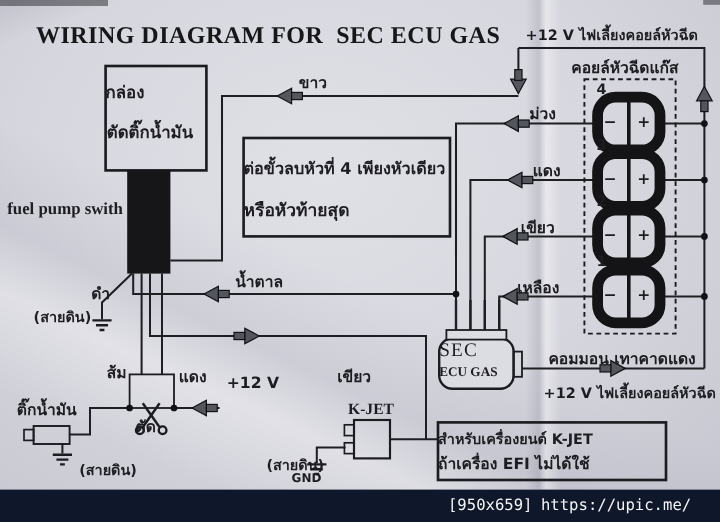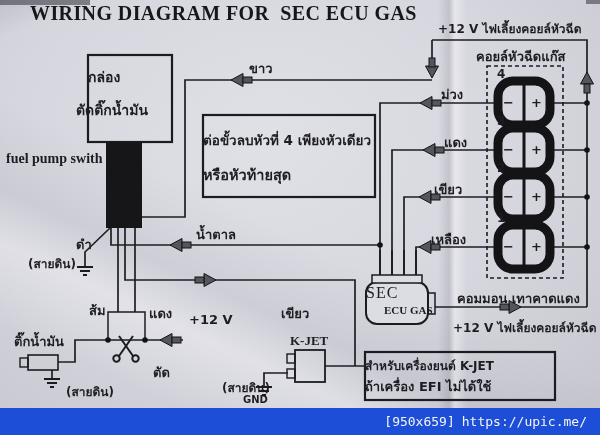--- a/index.html
+++ b/index.html
@@ -5,28 +5,28 @@
   html,body{margin:0;padding:0;}
   .screen{position:relative;width:600px;height:435px;overflow:hidden;background:#d6d6de;
           font-family:"DejaVu Sans",sans-serif;}
   .paper{position:absolute;left:0;top:0;width:600px;height:408px;
     background:
       linear-gradient(90deg, rgba(90,90,110,0) 438px, rgba(110,110,130,.20) 449px, rgba(255,255,255,.38) 455px, rgba(90,90,110,0) 467px),
       linear-gradient(205deg, rgba(255,255,255,0) 55%, rgba(140,140,160,.14) 68%, rgba(255,255,255,.28) 76%, rgba(140,140,160,0) 88%),
       linear-gradient(160deg, rgba(120,120,140,.18) 0%, rgba(120,120,140,0) 6%),
       radial-gradient(ellipse at 45% 35%, #e0e0e7 0%, #d6d6de 55%, #c7c7d1 100%);}
   .corner{position:absolute;background:rgba(35,35,42,.5);}
-  .title{position:absolute;left:30px;top:2px;white-space:pre;color:#17171a;
+  .title{position:absolute;left:30px;top:19px;white-space:pre;color:#17171a;
          font:bold 20px "Liberation Serif","DejaVu Serif",serif;letter-spacing:.4px;}
   svg{position:absolute;left:0;top:0;}
   .lb{position:absolute;white-space:nowrap;color:#1d1d21;font:bold 13px "DejaVu Sans",sans-serif;}
   .lb-serif{font-family:"Liberation Serif","DejaVu Serif",serif;}
   .ctr{}
-  .bottombar{position:absolute;left:0;bottom:0;width:600px;height:27px;background:#1d4ed8;
-     display:flex;align-items:center;justify-content:flex-end;gap:7px;padding-right:13px;box-sizing:border-box;
+  .bottombar{position:absolute;left:0;bottom:0;width:600px;height:27px;background:#0f172a;
+     display:flex;align-items:center;justify-content:flex-end;gap:7px;padding-right:24px;box-sizing:border-box;
      color:#f5f5f5;font:13px "DejaVu Sans Mono",monospace;}
 </style>
 </head>
 <body>
 
 <div class="screen">
   <div class="paper"></div>
   <div class="corner" style="left:0;top:0;width:90px;height:5px;"></div>
   <div class="corner" style="right:0;top:0;width:14px;height:4px;"></div>
 
@@ -173,44 +173,44 @@
         <circle cx="145" cy="340" r="2.8"></circle>
       <circle cx="380" cy="245" r="2.8"></circle>
       <circle cx="587" cy="103" r="2.8"></circle>
         <circle cx="587" cy="150" r="2.8"></circle>
       <circle cx="587" cy="197" r="2.8"></circle>
         <circle cx="587" cy="247" r="2.8"></circle>
     </g>
   </svg>
 
   <div class="lb ctr" style="left:88px;top:66px;width:84px;font-size:14px;">กล่อง</div>
-  <div class="lb ctr" style="left:76px;top:99px;width:72px;font-size:14px;font-family:Liberation Serif, serif;">ตัดติ๊กน้ำมัน</div>
-  <div class="lb lb-serif" style="left:6px;top:151px;font-size:14px;text-align:center;">fuel pump swith</div>
+  <div class="lb ctr" style="left:89px;top:99px;width:72px;font-size:14px;font-family:Liberation Serif, serif;">ตัดติ๊กน้ำมัน</div>
+  <div class="lb lb-serif" style="left:6px;top:167px;font-size:14px;text-align:center;">fuel pump swith</div>
 
   <div class="lb" style="left:249px;top:58px;">ขาว</div>
   <div class="lb" style="left:196px;top:224px;">น้ำตาล</div>
   <div class="lb" style="left:76px;top:234px;">ดำ</div>
   <div class="lb" style="left:28px;top:254px;font-size:12px;">(สายดิน)</div>
   <div class="lb" style="left:89px;top:300px;">ส้ม</div>
   <div class="lb" style="left:149px;top:303px;">แดง</div>
-  <div class="lb" style="left:113px;top:362px;margin-left:40px;">ตัด</div>
+  <div class="lb" style="left:113px;top:345px;">ตัด</div>
   <div class="lb" style="left:189px;top:312px;">+12 V</div>
   <div class="lb" style="left:14px;top:331px;">ติ๊กน้ำมัน</div>
   <div class="lb" style="left:66px;top:382px;font-size:12px;">(สายดิน)</div>
 
   <div class="lb" style="left:281px;top:303px;">เขียว</div>
   <div class="lb lb-serif" style="left:290px;top:333px;font-size:13px;">K-JET</div>
   <div class="lb" style="left:222px;top:378px;font-size:12px;">(สายดิน)</div>
   <div class="lb" style="left:243px;top:394px;font-size:10px;">GND</div>
 
   <div class="lb ctr" style="left:203px;top:129px;width:136px;font-size:13.5px;">ต่อขั้วลบหัวที่ 4 เพียงหัวเดียว</div>
   <div class="lb ctr" style="left:203px;top:163px;width:142px;font-size:14.5px;">หรือหัวท้ายสุด</div>
 
   <div class="lb ctr lb-serif" style="left:366px;top:284px;width:83px;font-size:16px;font-weight:normal;letter-spacing:1px;">SEC</div>
-  <div class="lb ctr lb-serif" style="left:384px;top:304px;width:80px;font-size:11px;">ECU GAS</div>
+  <div class="lb ctr lb-serif" style="left:366px;top:304px;width:80px;font-size:11px;">ECU GAS</div>
   <div class="lb" style="left:457px;top:288px;">คอมมอน เทาคาดแดง</div>
   <div class="lb" style="left:453px;top:318px;font-size:12px;">+12 V ไฟเลี้ยงคอยล์หัวฉีด</div>
 
   <div class="lb" style="left:438px;top:19px;font-size:12px;">+12 V ไฟเลี้ยงคอยล์หัวฉีด</div>
   <div class="lb" style="left:476px;top:46px;text-align:right;">คอยล์หัวฉีดแก๊ส</div>
   <div class="lb" style="left:441px;top:84px;">ม่วง</div>
   <div class="lb" style="left:444px;top:132px;">แดง</div>
   <div class="lb" style="left:434px;top:179px;">เขียว</div>
   <div class="lb" style="left:431px;top:229px;">เหลือง</div>
 

